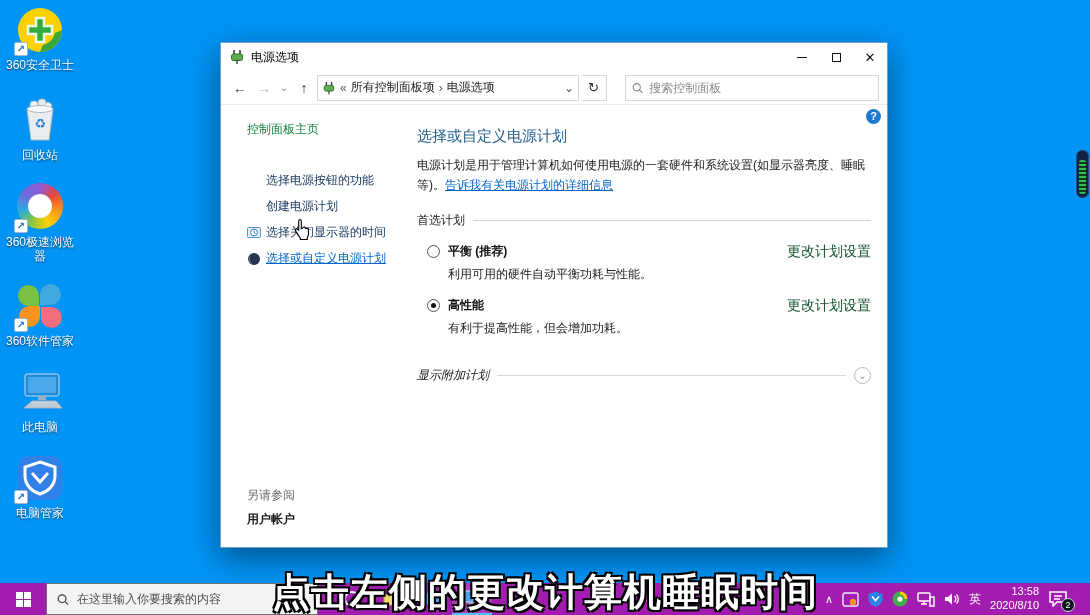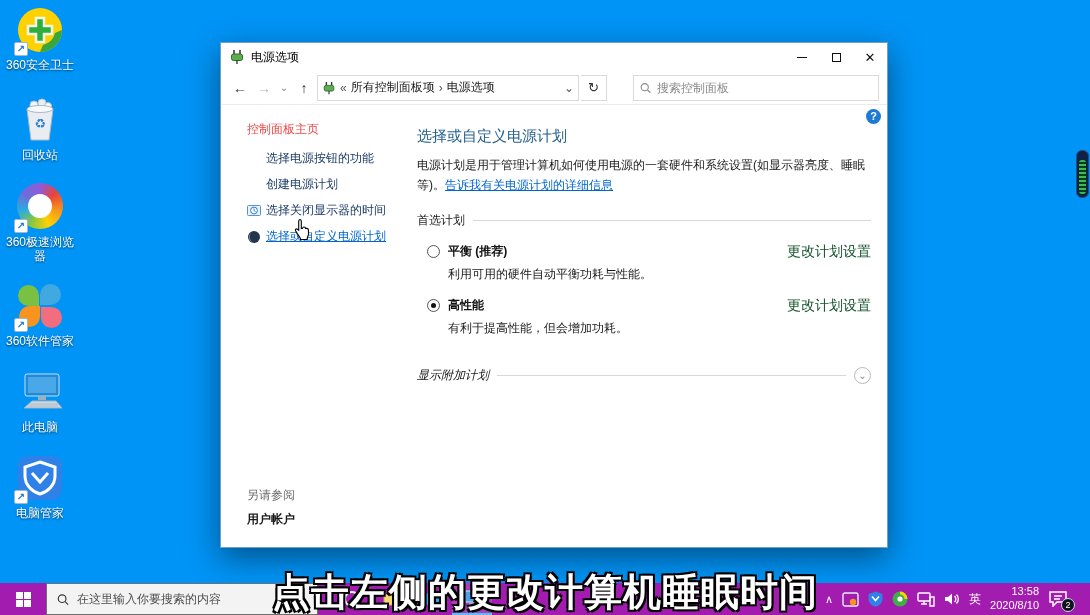--- a/index.html
+++ b/index.html
@@ -33,27 +33,27 @@
   .minline { width:10px; height:0; border-top:1px solid #111; display:inline-block; }
 
   .navbar { height:34px; display:flex; align-items:center; padding:0 8px; gap:2px; border-bottom:1px solid #ececec; }
   .navarrow { width:22px; text-align:center; font-size:14px; color:#333; }
   .navarrow.dim { color:#b5b5b5; }
   .navarrow.small { font-size:10px; color:#8a8a8a; width:14px; }
   .addressbox { display:flex; align-items:center; height:26px; border:1px solid #d9d9d9; flex:0 0 262px; padding:0 4px; gap:4px; font-size:12px; color:#1a1a1a; }
   .addressbox .crumbsep { color:#555; }
   .addressbox .spacer { flex:1; }
   .refreshbox { width:26px; height:26px; border:1px solid #d9d9d9; border-left:none; display:flex; align-items:center; justify-content:center; font-size:13px; color:#333; }
-  .navsearch { flex:1; height:26px; border:1px solid #d9d9d9; margin-left:24px; display:flex; align-items:center; padding:0 6px; gap:6px;justify-content:space-between; }
+  .navsearch { flex:1; height:26px; border:1px solid #d9d9d9; margin-left:16px; display:flex; align-items:center; padding:0 6px; gap:6px;justify-content:space-between; }
   .navsearch input { border:none; outline:none; width:100%; font-size:12px; color:#333; font-family:inherit; background:transparent; }
   .navsearch input::placeholder { color:#8a8a8a; }
 
   .winbody { position:relative; display:flex; height:441px; }
   .sidebar { position:relative; width:186px; padding:16px 0 0 26px; font-size:12px; flex:0 0 186px; }
-  .side-home { color:#ef4444; margin-bottom:12px; display:block; }
+  .side-home { color:#15803d; margin-bottom:34px; display:block; }
   .side-item { display:flex; align-items:center; gap:5px; margin-bottom:9px; color:#15365e; }
   .side-item .ico { width:14px; height:14px; flex:0 0 14px; }
   .side-item.indent { padding-left:19px; }
   .side-link-active { color:#0066cc; text-decoration:underline; }
   .seealso { position:absolute; left:26px; bottom:42px; color:#6d6d6d; font-size:12px; }
   .useracct { position:absolute; left:26px; bottom:18px; color:#1a1a1a; font-size:12px; font-weight:bold; }
 
   .main { position:relative; flex:1; padding:14px 16px 0 10px; }
   .help { position:absolute; right:6px; top:4px; width:15px; height:15px; border-radius:50%; background:#1d79d2; color:#fff; font-size:11px; font-weight:bold; text-align:center; line-height:15px; }
   .h1 { font-size:15px; color:#26618e; margin:8px 0 10px 0; font-weight:400; }

